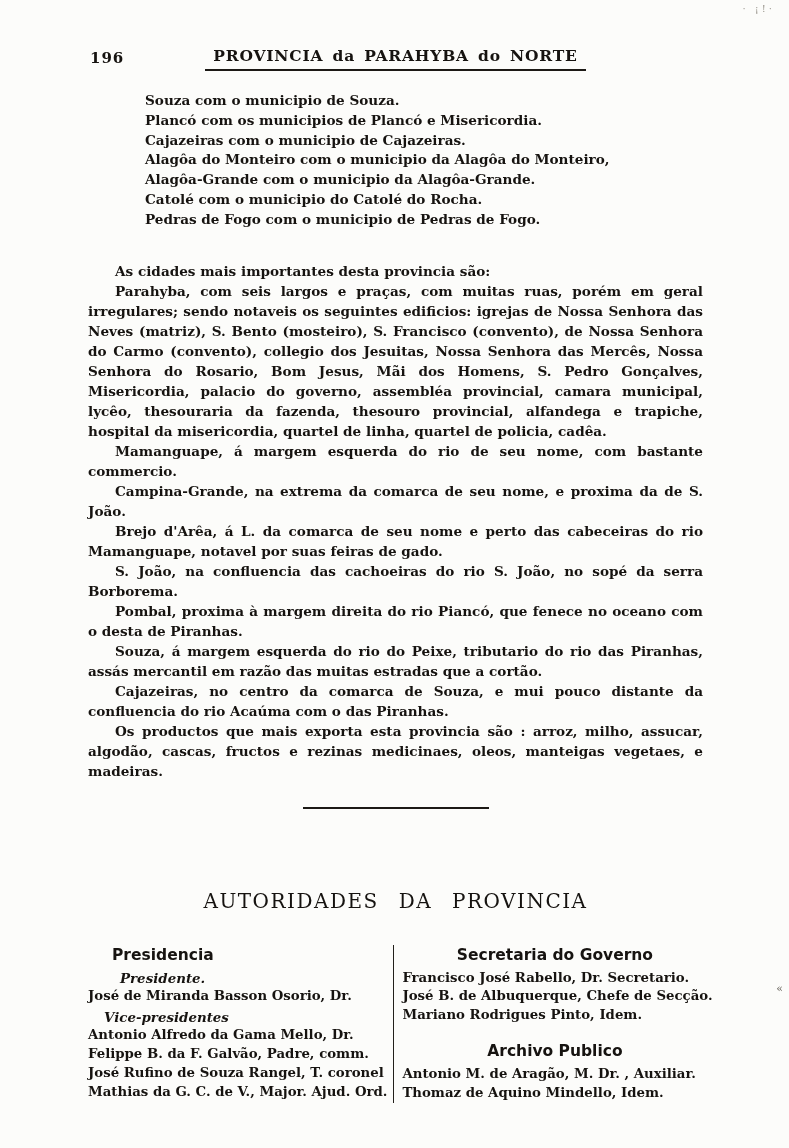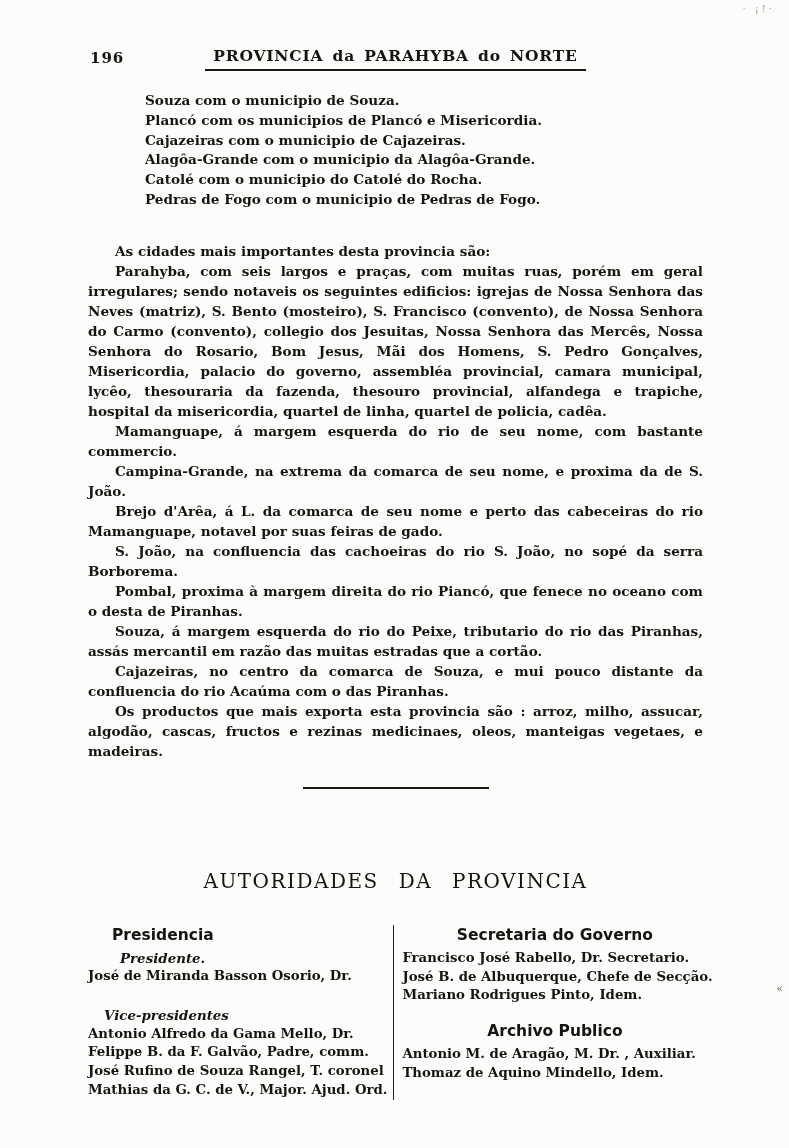--- a/index.html
+++ b/index.html
@@ -107,21 +107,21 @@
   .right-heading   { text-align: center; margin-bottom: 3px; }
   .archivo-heading { margin-top: 16px; }
 
   .sub-italic {
     font-style: italic;
     font-weight: bold;
     font-size: 13.4px;
     line-height: 18.5px;
   }
   .sub-president { margin-left: 32px; margin-top: 3px; }
-  .sub-vice      { margin-left: 16px; margin-top: 20px; }
+  .sub-vice      { margin-left: 16px; margin-top: 2px; }
 
   .auth-line {
     font-weight: bold;
     font-size: 13.3px;
     line-height: 18.8px;
     white-space: nowrap;
   }
 </style>
 </head>
 <body>
@@ -135,20 +135,21 @@
 
     <header class="page-header">
       <span class="page-num">196</span>
       <span class="header-title">PROVINCIA da PARAHYBA do NORTE</span>
     </header>
 
     <section class="muni-list">
       <div class="muni-line">Souza com o municipio de Souza.</div>
       <div class="muni-line">Plancó com os municipios de Plancó e Misericordia.</div>
       <div class="muni-line">Cajazeiras com o municipio de Cajazeiras.</div>
+      <div class="muni-line">Alagôa do Monteiro com o municipio da Alagôa do Monteiro,</div>
       <div class="muni-line">Alagôa-Grande com o municipio da Alagôa-Grande.</div>
       <div class="muni-line">Catolé com o municipio do Catolé do Rocha.</div>
       <div class="muni-line">Pedras de Fogo com o municipio de Pedras de Fogo.</div>
     </section>
 
     <section class="body-text">
       <p>As cidades mais importantes desta provincia são:</p>
       <p>Parahyba, com seis largos e praças, com muitas ruas, porém em geral irregulares; sendo notaveis os seguintes edificios: igrejas de Nossa Senhora das Neves (matriz), S. Bento (mosteiro), S. Francisco (convento), de Nossa Senhora do Carmo (convento), collegio dos Jesuitas, Nossa Senhora das Mercês, Nossa Senhora do Rosario, Bom Jesus, Mãi dos Homens, S. Pedro Gonçalves, Misericordia, palacio do governo, assembléa provincial, camara municipal, lycêo, thesouraria da fazenda, thesouro provincial, alfandega e trapiche, hospital da misericordia, quartel de linha, quartel de policia, cadêa.</p>
       <p>Mamanguape, á margem esquerda do rio de seu nome, com bastante commercio.</p>
       <p>Campina-Grande, na extrema da comarca de seu nome, e proxima da de S. João.</p>

